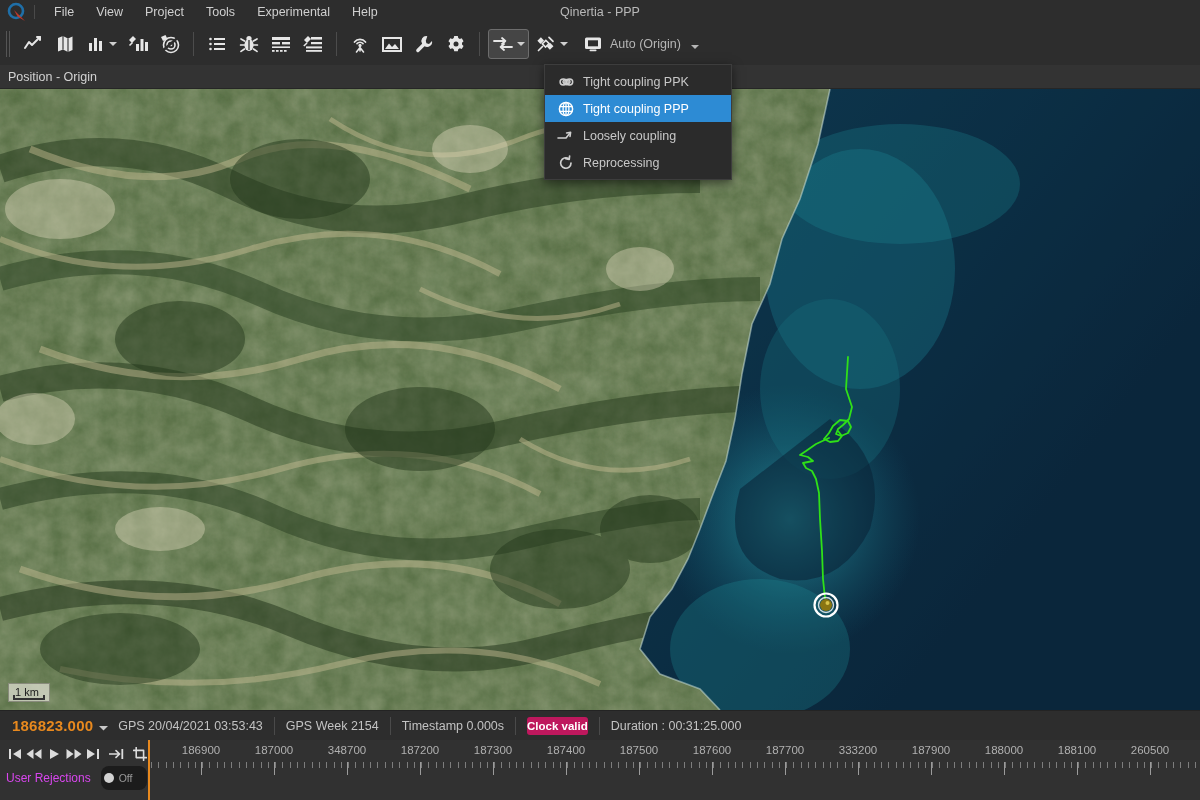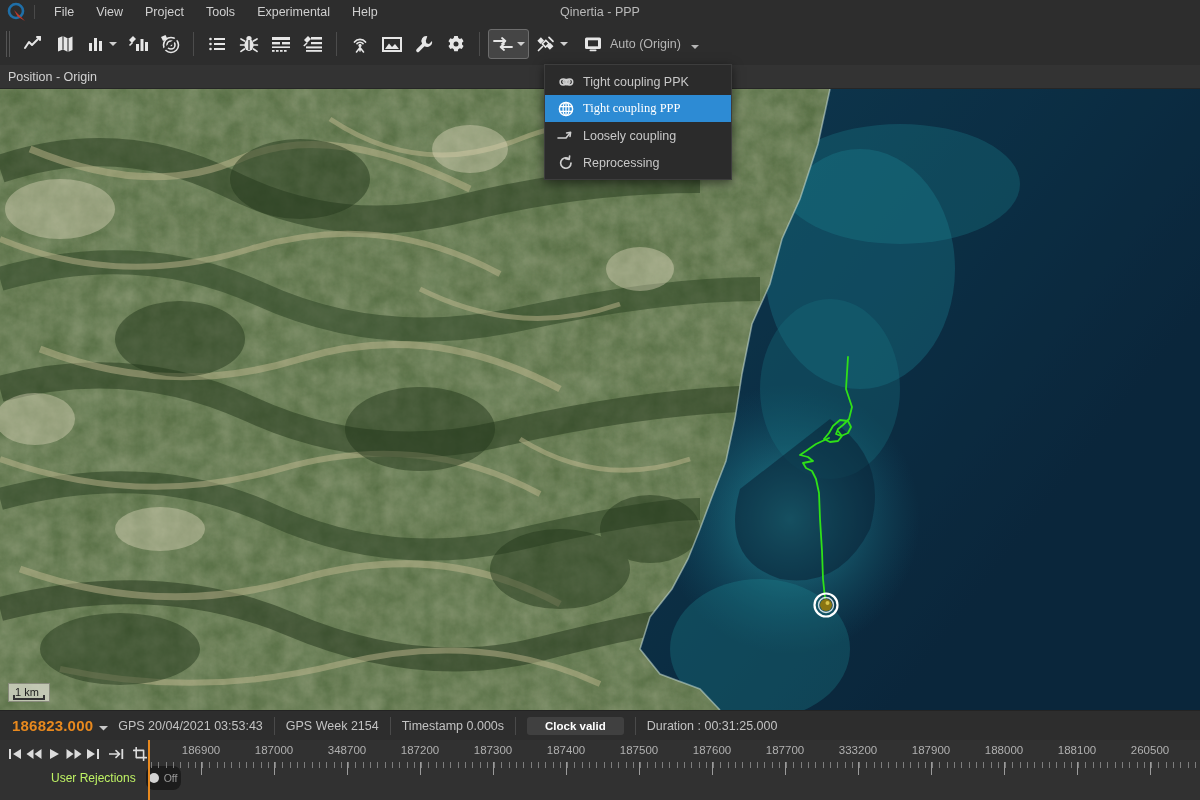--- a/index.html
+++ b/index.html
@@ -50,21 +50,21 @@
     position: absolute; left: 544px; top: 64px; width: 188px;
     background: #2b2b2b; border: 1px solid #3d3d3d;
     box-shadow: 0 3px 10px rgba(0,0,0,.55); z-index: 40; padding: 3px 0;
   }
   .dd-item {
     display: flex; align-items: center; height: 27px; padding: 0 8px;
     color: #c8c8c8; font-size: 12.5px; cursor: default;
   }
   .dd-item .dd-ico { width: 26px; display: flex; justify-content: center; align-items: center; flex: 0 0 26px; }
   .dd-item .dd-text { margin-left: 4px; white-space: nowrap; }
-  .dd-item.selected { background: #2d8bd4; color: #ffffff; font-family: Liberation Serif, serif; }
+  .dd-item.selected { background: #2d8bd4; color: #ffffff; }
 
   
   .viewheader {
     height: 24px; background: #333333; display: flex; align-items: center;
     padding-left: 8px; color: #d2d2d2; font-size: 12.5px;
     border-bottom: 1px solid #262626;
   }
 
   
   .mapwrap { position: relative; height: 621px; overflow: hidden; background: #0b2233; }
@@ -83,31 +83,31 @@
   
   .statusbar {
     height: 30px; background: #2d2d2d; display: flex; align-items: center;
     padding-left: 12px; border-top: 1px solid #232323;
   }
   .sb-time { color: #e8891e; font-size: 15px; font-weight: bold; letter-spacing: .2px; }
   .sb-caret { margin: 0 10px 0 6px; }
   .sb-div { width: 1px; height: 18px; background: #4a4a4a; margin: 0 11px; }
   .sb-text { color: #c2c2c2; font-size: 12.5px; white-space: nowrap; }
   .badge {
-    background: #404040; color: #ffffff; font-size: 11.5px; font-weight: bold;
-    padding: 3px 18px; border-radius: 3px; white-space: nowrap;
+    background: #be185d; color: #ffffff; font-size: 11.5px; font-weight: bold;
+    padding: 3px 0; border-radius: 3px; white-space: nowrap;
   }
 
   
   .timeline { position: relative; height: 60px; background: #313131; display: flex; }
   .tl-left { width: 149px; flex: 0 0 149px; position: relative; background: #313131; }
   .transport { display: flex; align-items: center; height: 26px; padding: 2px 0 0 6px; gap: 2px; }
   .tbtn-s { width: 18px; height: 18px; display:flex; align-items:center; justify-content:center; cursor: default; border-radius:2px;}
   .rejrow { display: flex; align-items: center; height: 24px; padding-left: 6px; }
-  .rejlabel { color: #bef264; font-size: 12px; white-space: nowrap; margin-left: 45px; }
+  .rejlabel { color: #d946ef; font-size: 12px; white-space: nowrap; }
   .toggle {
     margin-left: 10px; width: 46px; height: 16px; border-radius: 8px; background: #1c1c1c;
     display: flex; align-items: center; padding: 12px 3px; cursor: default;
   }
   .toggle .knob { width: 10px; height: 10px; border-radius: 50%; background: #d2d2d2; }
   .toggle .tlbl { color: #9a9a9a; font-size: 10.5px; margin-left: 5px; }
   .tl-cursor { position: absolute; left: 148px; top: 0; bottom: 0; width: 2px; background: #e8891e; z-index: 6; }
   .tl-ruler { position: relative; flex: 1 1 auto; overflow: hidden; }
   .tick-label { position: absolute; top: 4px; color: #b0b0b0; font-size: 11.5px; transform: translateX(-50%); white-space: nowrap; }
   .tick-major { position: absolute; top: 22px; width: 1px; height: 13px; background: #9b9b9b; }

